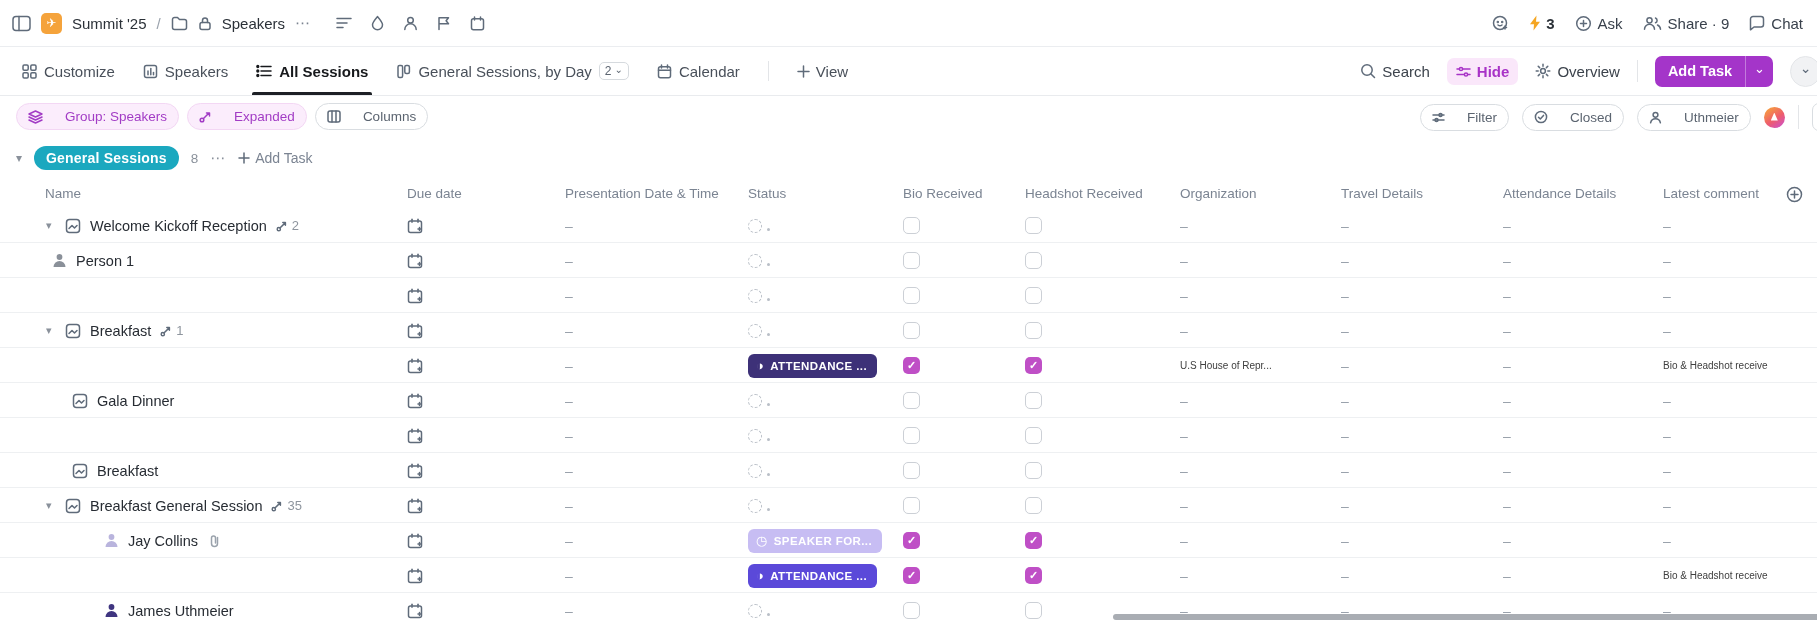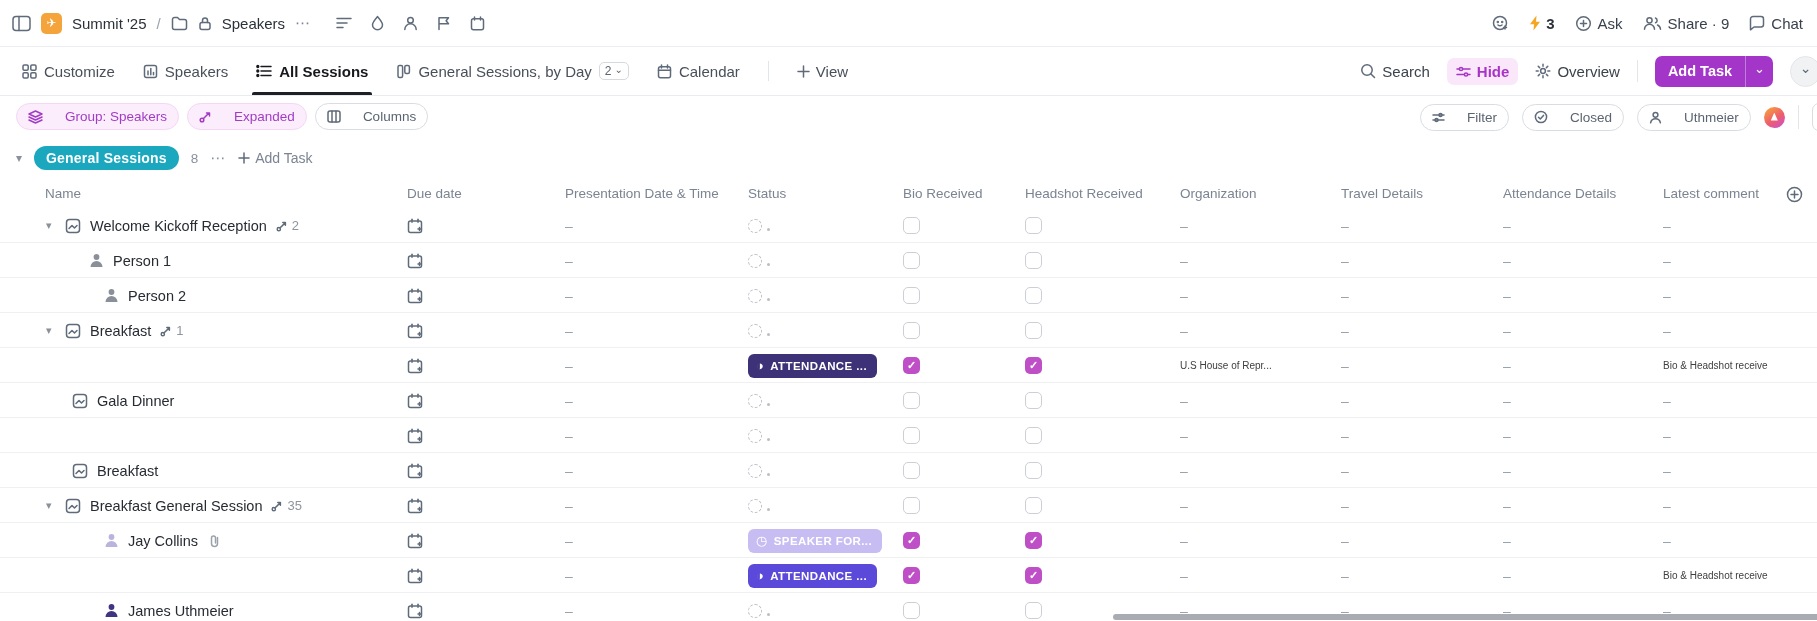--- a/index.html
+++ b/index.html
@@ -434,21 +434,21 @@
         </span>
       <span class="cell c-att">
           <span class="dash">–</span>
         </span>
       <span class="cell c-last">
           <span class="dash">–</span>
         </span>
     </div>
 
     <div class="row">
-      <span class="namecell" style="padding-left:89px">
+      <span class="namecell" style="padding-left:52px">
         <svg width="15" height="15" viewBox="0 0 15 15">
             <circle cx="7.5" cy="4" r="2.9" fill="#8a9099"></circle>
             <path d="M1.5 14 a6 6 0 0 1 12 0 z" fill="#8a9099"></path>
           </svg>
         <span class="pname">Person 1</span>
       </span>
       <span class="cell c-due">
           <svg class="ic" width="16" height="16" viewBox="0 0 16 16">
             <rect x="1.5" y="3" width="13" height="11.5" rx="2"></rect>
             <line x1="5" y1="1.2" x2="5" y2="4.2"></line>
@@ -479,27 +479,20 @@
         </span>
       <span class="cell c-att">
           <span class="dash">–</span>
         </span>
       <span class="cell c-last">
           <span class="dash">–</span>
         </span>
     </div>
 
     <div class="row">
-      <span class="namecell" style="padding-left:104px">
-        <svg width="15" height="15" viewBox="0 0 15 15">
-            <circle cx="7.5" cy="4" r="2.9" fill="#8a9099"></circle>
-            <path d="M1.5 14 a6 6 0 0 1 12 0 z" fill="#8a9099"></path>
-          </svg>
-        <span class="pname">Person 2</span>
-      </span>
       <span class="cell c-due">
           <svg class="ic" width="16" height="16" viewBox="0 0 16 16">
             <rect x="1.5" y="3" width="13" height="11.5" rx="2"></rect>
             <line x1="5" y1="1.2" x2="5" y2="4.2"></line>
             <line x1="11" y1="1.2" x2="11" y2="4.2"></line>
             <path d="M11 11 h3 m-1.5 -1.5 v3"></path>
           </svg>
         </span>
       <span class="cell c-pres">
           <span class="dash">–</span>

